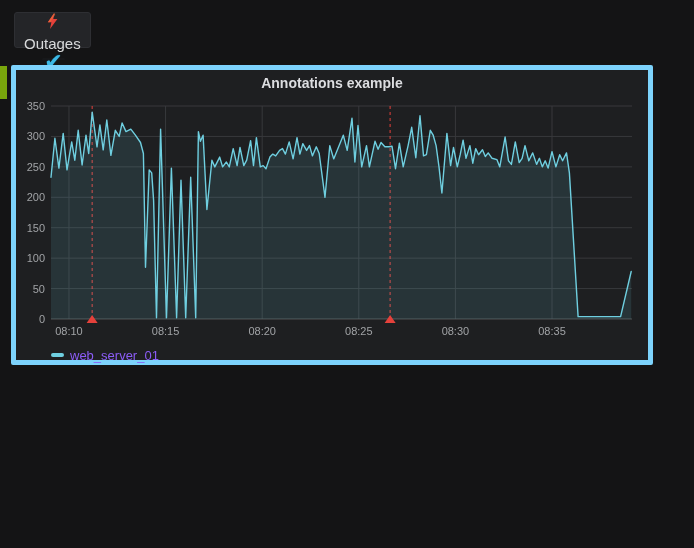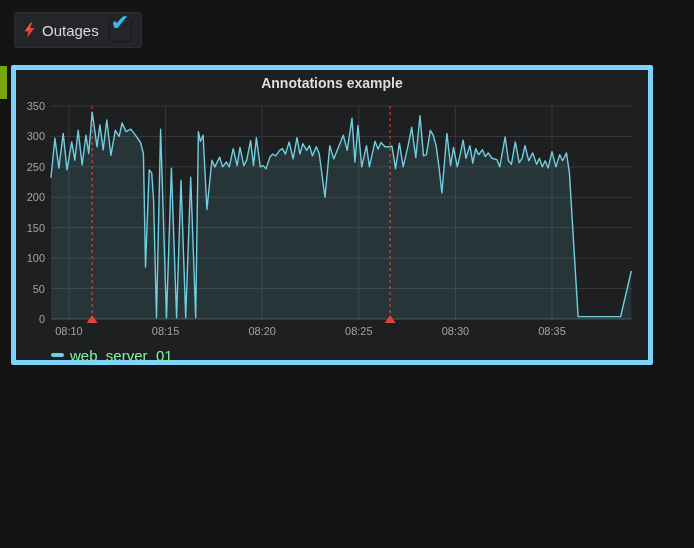--- a/index.html
+++ b/index.html
@@ -7,21 +7,21 @@
     width:694px;height:548px;position:relative;overflow:hidden;
     background:#141415;
     font-family:"Liberation Sans","DejaVu Sans",sans-serif;
     -webkit-font-smoothing:antialiased;
   }
   
   .chip{
     position:absolute;left:14px;top:12px;height:36px;
     background:#242528;border:1px solid #2e2f33;border-radius:3px;
     display:flex;align-items:center;padding:0 9px;gap:7px;
-    box-sizing:border-box;cursor:pointer;
+    box-sizing:border-box;cursor:pointer;flex-direction:column;
   }
   .chip .bolt{display:inline-flex;width:11px;height:16px;}
   .chip .label{color:#d8d9da;font-size:15px;line-height:1;}
   .checkbox{
     position:relative;width:21px;height:21px;border-radius:3px;
     background:#232529;border:1px solid #17181a;
     box-shadow:inset 0 1px 0 rgba(255,255,255,0.05);
     margin-left:3px;cursor:pointer;
   }
   .checkbox .check{
@@ -43,21 +43,21 @@
   .panel-title{
     height:26px;display:flex;align-items:center;justify-content:center;
     color:#dcdde0;font-size:14px;font-weight:bold;cursor:pointer;
   }
   .chart-svg{display:block;}
   .legend{
     display:flex;align-items:center;gap:6px;margin:2px 0 0 35px;height:18px;
     cursor:pointer;
   }
   .legend .swatch{width:13px;height:4px;border-radius:2px;background:#6fcfe0;}
-  .legend .legend-label{color:#86efac;font-size:15px;line-height:1;}
+  .legend .legend-label{color:#8b5cf6;font-size:13px;line-height:1;}
 </style>
 </head>
 <body>
 
 <div class="chip">
   <span class="bolt">
     <svg width="11" height="16" viewBox="0 0 11 16">
       <path d="M7.2 0 L0.8 9.2 H4.4 L3.0 16 L10.4 5.9 H6.3 Z" fill="#e6413a"></path>
       <path d="M7.2 0 L0.8 9.2 H3.2 L8.2 1.4 Z" fill="#f06c3a" opacity="0.7"></path>
     </svg>

